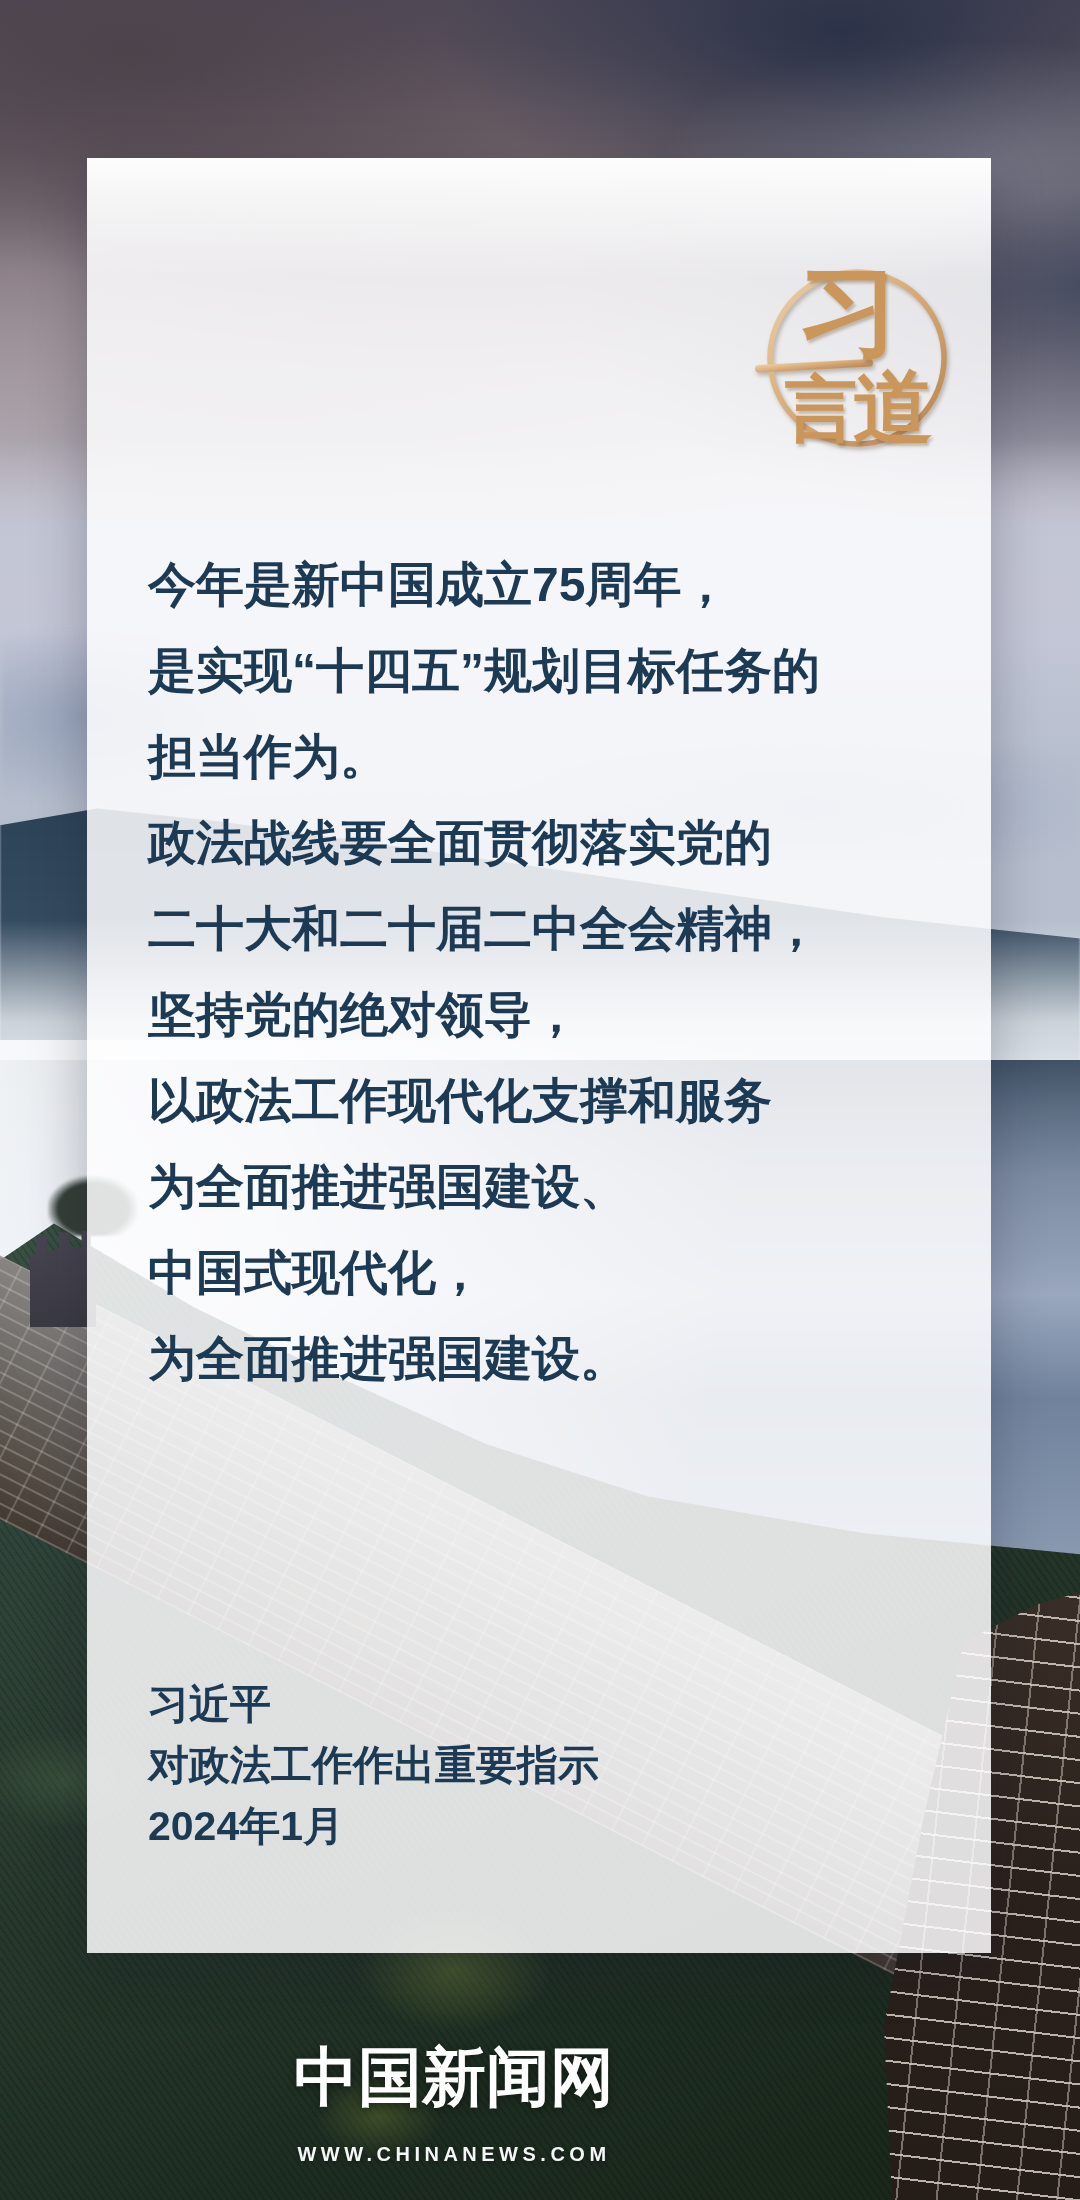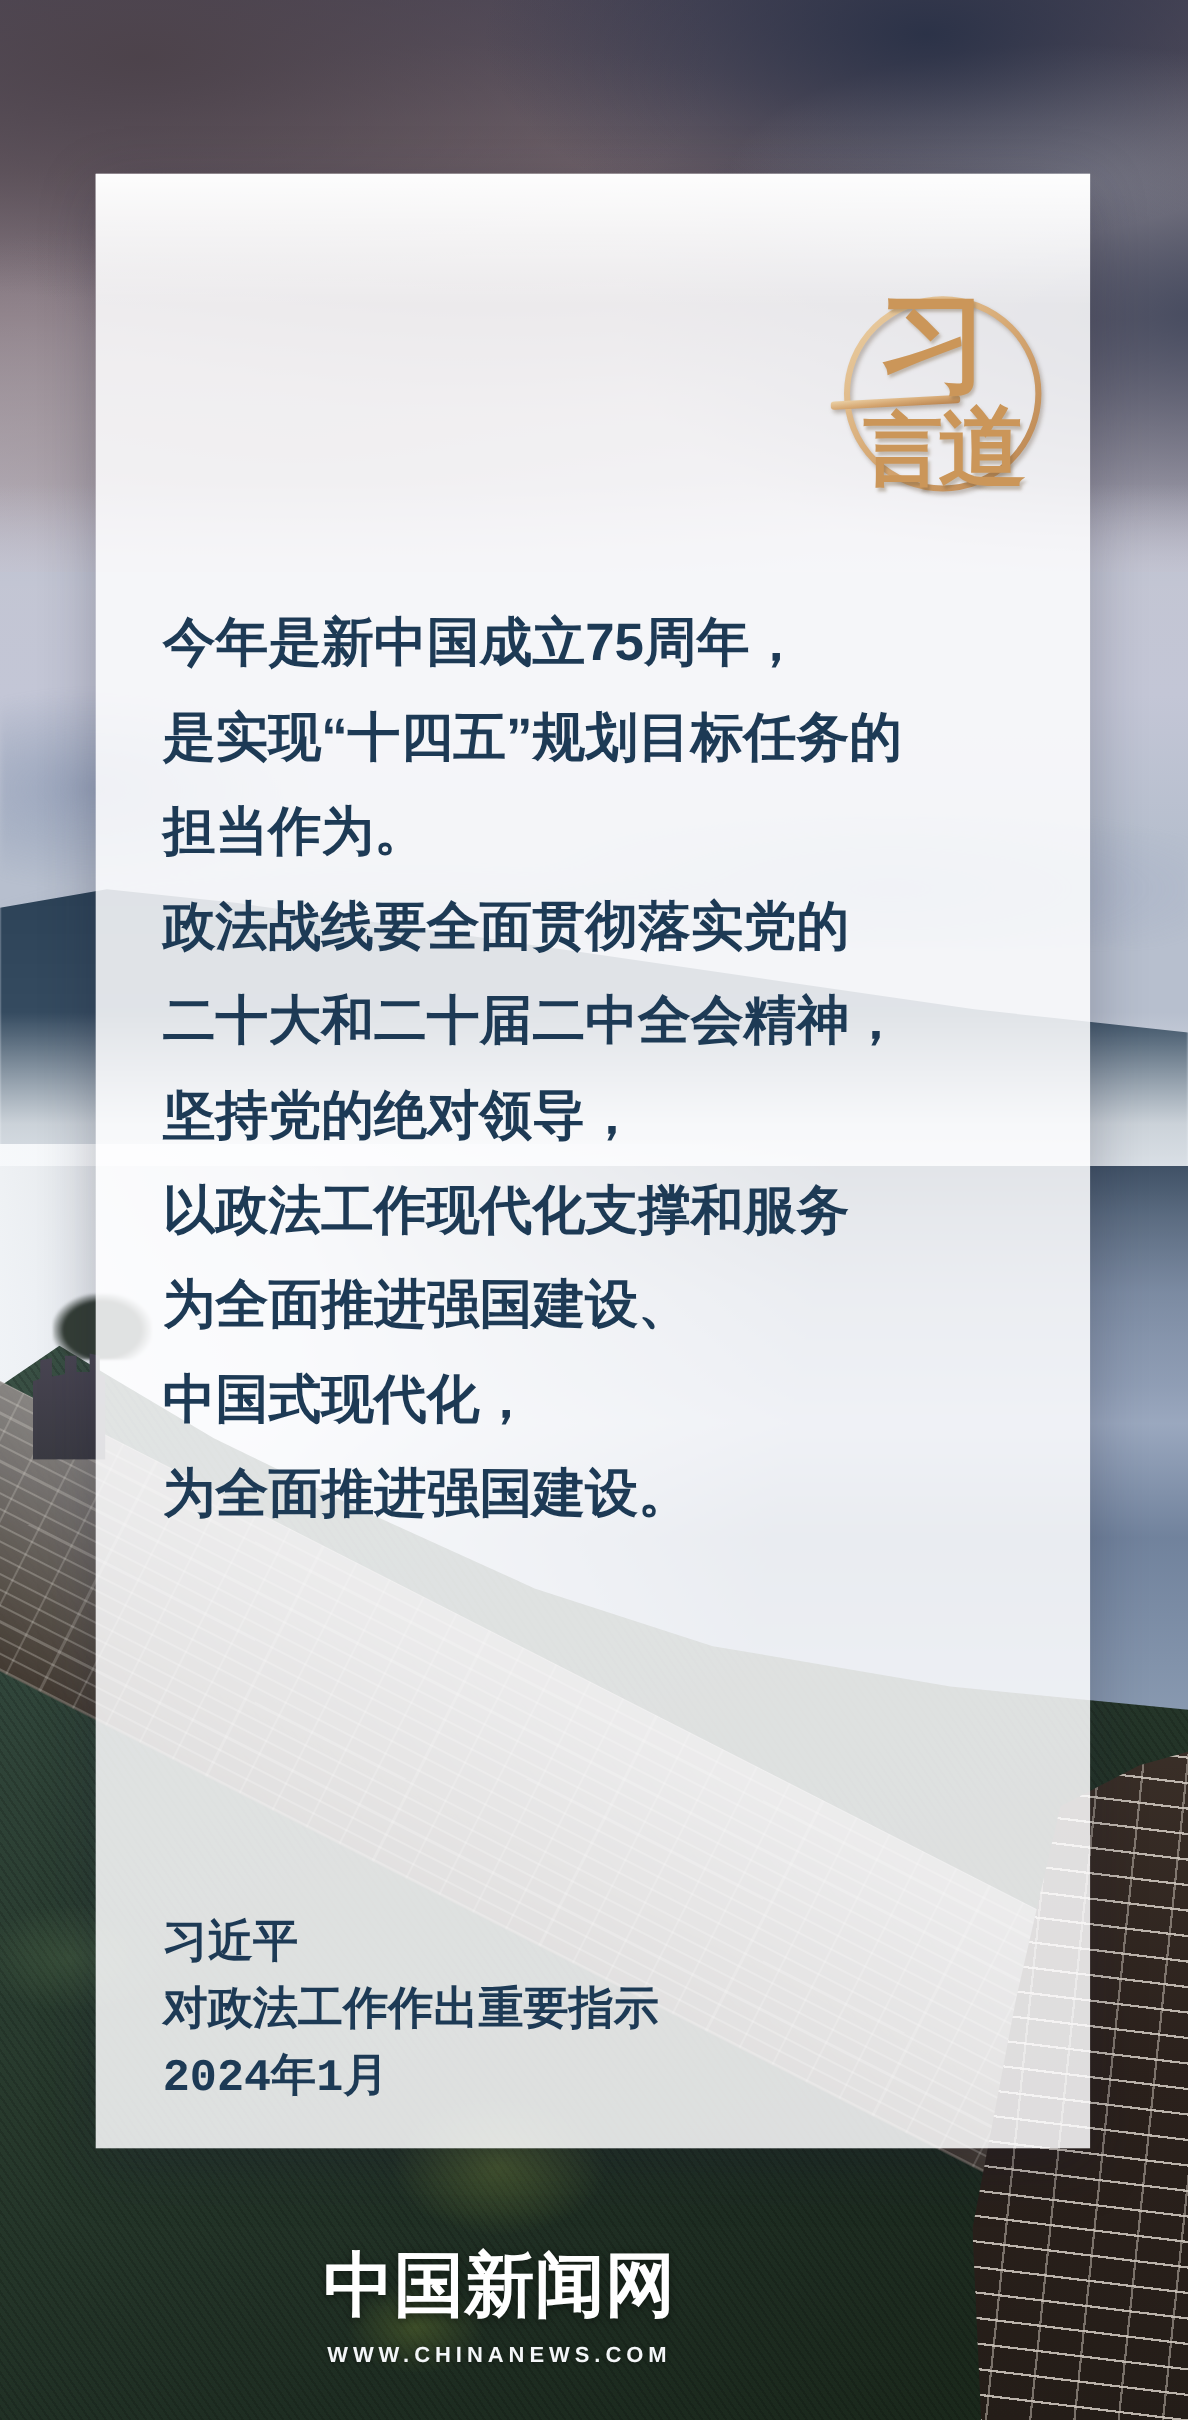--- a/index.html
+++ b/index.html
@@ -75,29 +75,29 @@
   .bchar.c-xi{left:44px;top:4px;font-size:100px;}
   .bchar.c-yan{left:30px;top:116px;font-size:72px;}
   .bchar.c-dao{left:98px;top:110px;font-size:80px;}
 
   
   .quote{position:absolute;left:61px;top:384px;width:830px;
     font-size:48px;line-height:86px;font-weight:700;color:#1d3a55;}
   .quote span{display:block;}
 
   
-  .attribution{position:absolute;left:61px;top:1580px;
-    font-size:41px;line-height:61px;font-weight:700;color:#1d3a55;font-family:Liberation Mono, monospace;}
+  .attribution{position:absolute;left:61px;top:1516px;
+    font-size:41px;line-height:61px;font-weight:700;color:#1d3a55;}
   .attribution span{display:block;}
 
   
   .footer{position:absolute;left:0;top:2042px;width:908px;text-align:center;color:#fff;}
   .site-name{font-family:"Liberation Serif",serif;font-size:64px;font-weight:700;
     line-height:72px;text-shadow:0 2px 8px rgba(0,0,0,.45);}
-  .site-url{margin-top:16px;font-size:20px;font-weight:600;letter-spacing:4.5px;
+  .site-url{margin-top:29px;font-size:20px;font-weight:600;letter-spacing:4.5px;
     color:#f4f6f8;text-shadow:0 1px 5px rgba(0,0,0,.4);}
 </style>
 </head>
 <body>
 
 <div class="stage">
 
   <div class="bg">
     <div class="clouds"></div>
     <div class="skyband"></div>

